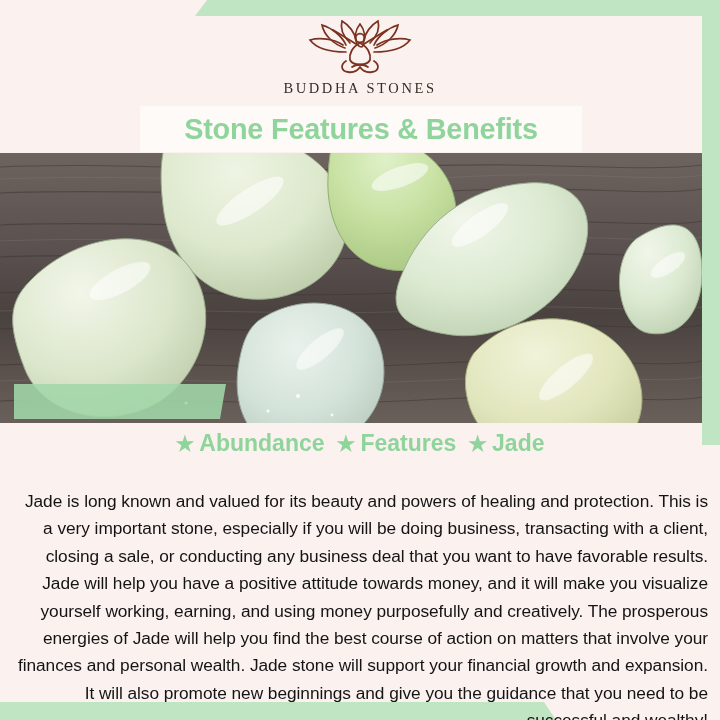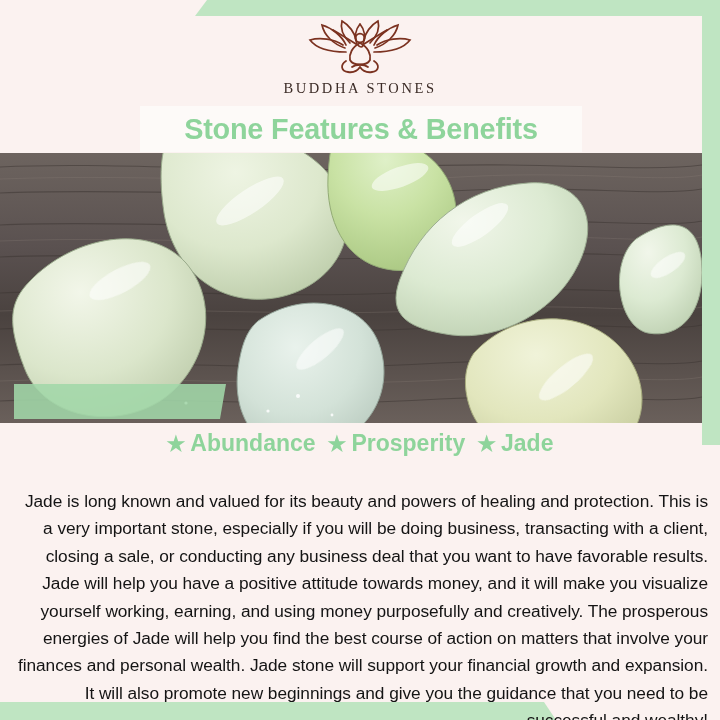--- a/index.html
+++ b/index.html
@@ -256,21 +256,21 @@
 
   <div class="jade-band"></div>
 
   <div class="benefits">
     <div class="benefit">
       <span class="star">★</span>
       <span>Abundance</span>
     </div>
     <div class="benefit">
       <span class="star">★</span>
-      <span>Prosperity</span>
+      <span>Features</span>
     </div>
     <div class="benefit">
       <span class="star">★</span>
       <span>Jade</span>
     </div>
   </div>
 
   <div class="body-copy">Jade is long known and valued for its beauty and powers of healing and protection. This is a very important stone, especially if you will be doing business, transacting with a client, closing a sale, or conducting any business deal that you want to have favorable results. Jade will help you have a positive attitude towards money, and it will make you visualize yourself working, earning, and using money purposefully and creatively. The prosperous energies of Jade will help you find the best course of action on matters that involve your finances and personal wealth. Jade stone will support your financial growth and expansion. It will also promote new beginnings and give you the guidance that you need to be successful and wealthy!</div>
 
 </div>

